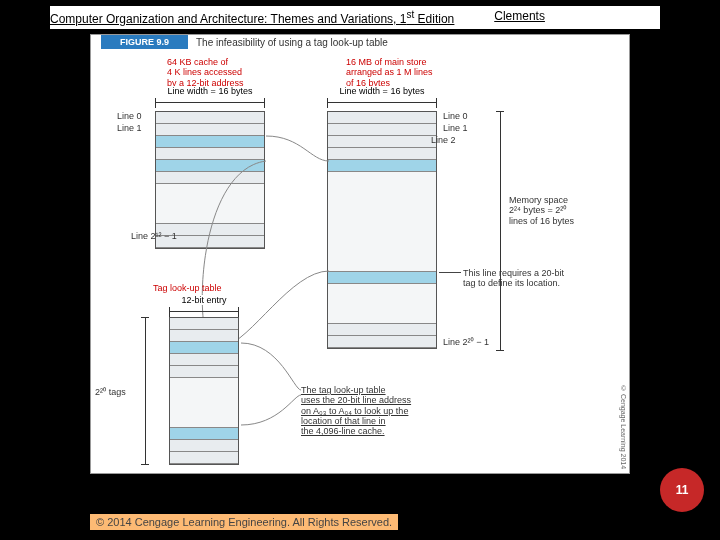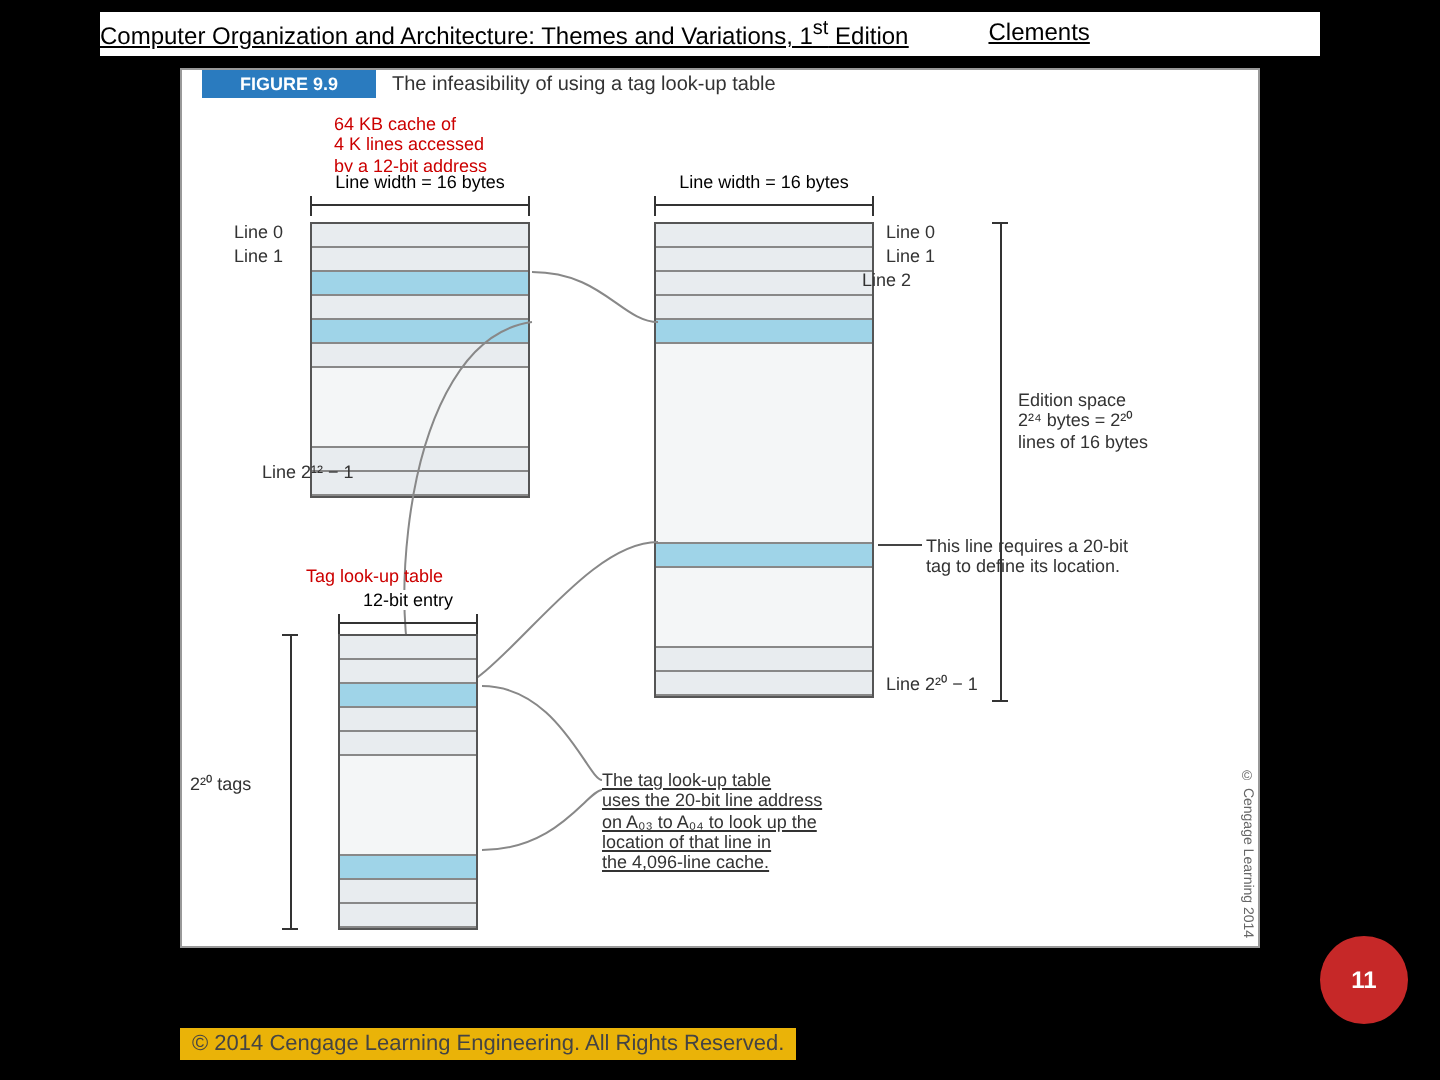--- a/index.html
+++ b/index.html
@@ -132,21 +132,21 @@
     background:#c62828;
     color:#ffffff;
     display:flex; align-items:center; justify-content:center;
     font-size:12px; font-weight:bold;
     z-index:20;
   }
   .footer {
     position:absolute;
     left:90px; bottom:10px;
     font-size:11px; color:#444;
-    background:#eab308;
+    background:#fdba74;
     padding:2px 6px;
   }
 </style>
 </head>
 <body>
 
 <div class="header-wrap">
   <span>
     <span>Computer Organization and Architecture: Themes and Variations, 1</span><sup>st</sup><span> Edition</span>
   </span>
@@ -159,20 +159,25 @@
     <span class="fig-badge">FIGURE 9.9</span>
     <span class="fig-title">The infeasibility of using a tag look-up table</span>
   </div>
 
   <div class="redlabel" style="top:22px; left:76px;">
     <div>64 KB cache of</div>
     <div>4 K lines accessed</div>
     <div>by a 12-bit address</div>
   </div>
 
+  <div class="redlabel" style="top:22px; left:255px;">
+    <div>16 MB of main store</div>
+    <div>arranged as 1 M lines</div>
+    <div>of 16 bytes</div>
+  </div>
 
   <div class="widthbar" style="top:63px; left:64px; width:110px;">
     <div class="bar"></div>
       <div class="tick-l"></div>
       <div class="tick-r"></div>
     <div class="lbl">Line width = 16 bytes</div>
   </div>
   <div class="widthbar" style="top:63px; left:236px; width:110px;">
     <div class="bar"></div>
       <div class="tick-l"></div>
@@ -210,21 +215,21 @@
   <div class="linelabel" style="top:76px; left:352px;">Line 0</div>
   <div class="linelabel" style="top:88px; left:352px;">Line 1</div>
   <div class="linelabel" style="top:100px; left:340px;">Line 2</div>
   <div class="linelabel" style="top:300px; left:352px;">Line 2²⁰ − 1</div>
 
   <div class="vbrace" style="top:76px; left:403px; height:240px;">
     <div class="tick-t"></div>
       <div class="tick-b"></div>
   </div>
   <div class="bluelabel" style="top:160px; left:418px;">
-    <div>Edition space</div>
+    <div>Memory space</div>
     <div>2²⁴ bytes = 2²⁰</div>
     <div>lines of 16 bytes</div>
   </div>
 
   <div class="bluelabel" style="top:233px; left:372px;">
     <div style="position:absolute;left:-24px;top:4px;width:22px;border-top:1px solid #444"></div>
     <div>This line requires a 20-bit</div>
     <div>tag to define its location.</div>
   </div>
 

